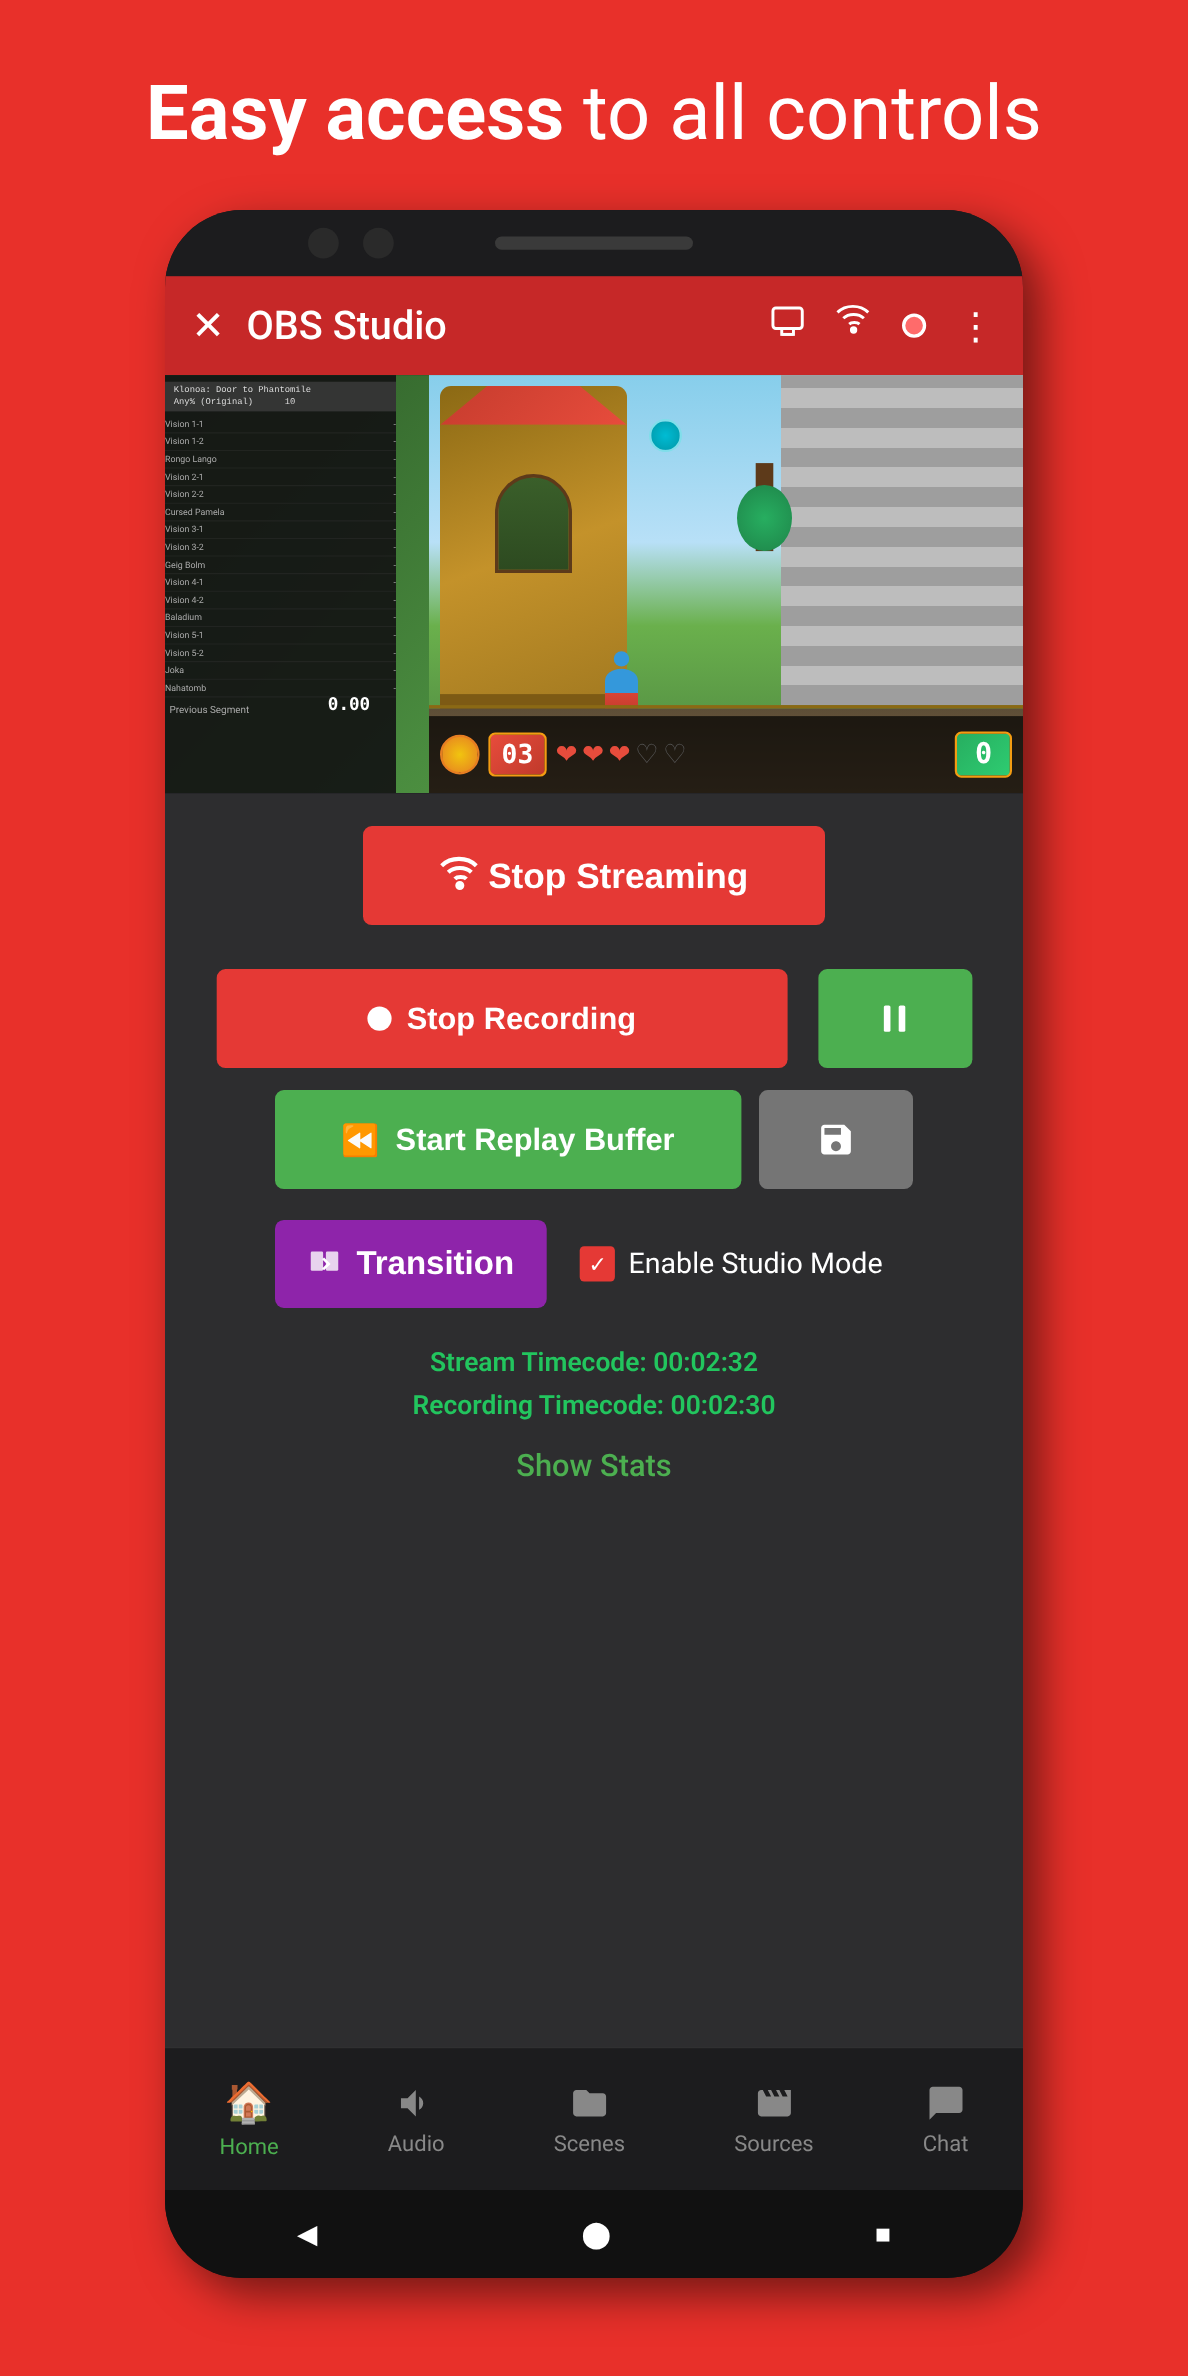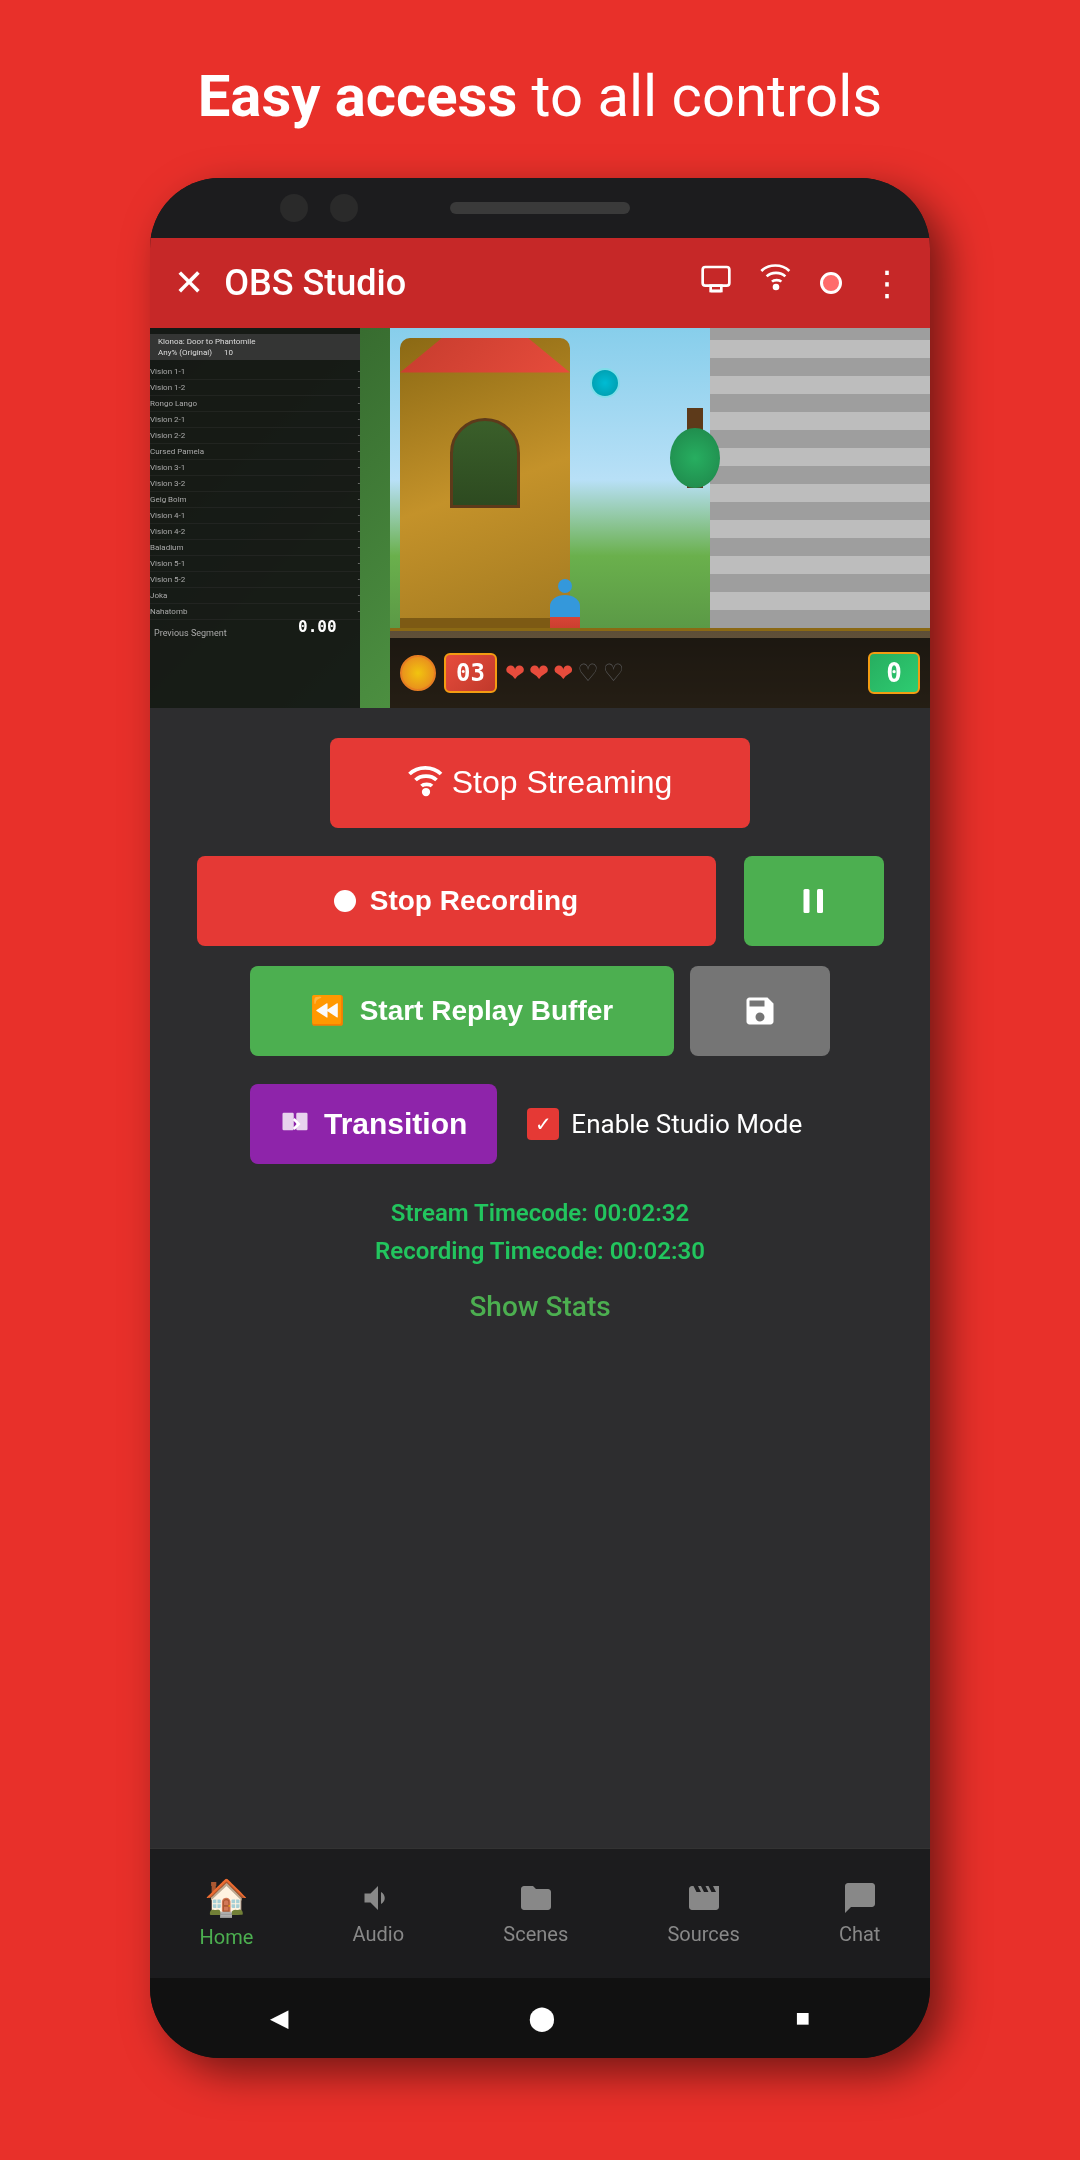--- a/index.html
+++ b/index.html
@@ -227,27 +227,27 @@
 
     
     .btn-stop-streaming {
       width: 420px;
       height: 90px;
       background: #e53935;
       border-radius: 8px;
       border: none;
       color: white;
       font-size: 32px;
-      font-weight: 400;
+      font-weight: 700;
       display: flex;
       align-items: center;
       justify-content: center;
       gap: 8px;
       cursor: pointer;
-      margin-bottom: 28px;
+      margin-bottom: 40px;
     }
 
     .btn-row {
       display: flex;
       gap: 28px;
       margin-bottom: 20px;
       width: 687px;
     }
 
     .btn-stop-recording {
@@ -432,21 +432,21 @@
       height: 22px;
       background: white;
       border-radius: 50%;
       display: inline-block;
     }
   </style>
 </head>
 <body>
 
 <div style="text-align:center; margin-top:60px; margin-bottom:45px; padding:0 60px;">
-  <span style="font-size:58px; color:white; font-weight:400; line-height:1.25;">
+  <span style="font-size:69px; color:white; font-weight:400; line-height:1.25;">
     <strong>Easy access</strong><span> to all controls</span>
   </span>
 </div>
 
 <div class="phone-frame">
 
   <div class="phone-top-bar">
     <div class="phone-camera-left"></div>
     <div class="phone-camera-right"></div>
     <div class="phone-speaker"></div>
@@ -473,21 +473,21 @@
       </span>
       <div class="app-bar-icon-dot"></div>
       <span class="app-bar-icon" style="font-size:34px; letter-spacing:2px;">⋮</span>
     </div>
   </div>
 
   <div class="preview-area">
     <div class="game-screen">
 
       <div class="playlist-panel">
-        <div class="playlist-header" style="font-size:8px; line-height:1.4; color:#ddd; margin-bottom:4px;">Klonoa: Door to Phantomile<br>Any% (Original) &nbsp;&nbsp;&nbsp;&nbsp; 10</div>
+        <div class="playlist-header" style="font-size:8px; line-height:1.4; color:#ddd; margin-bottom:4px;font-family:Liberation Mono, monospace;">Klonoa: Door to Phantomile<br>Any% (Original) &nbsp;&nbsp;&nbsp;&nbsp; 10</div>
         <div class="playlist-item">
             <span>Vision 1-1</span>
             <span>-</span>
           </div>
         <div class="playlist-item">
             <span>Vision 1-2</span>
             <span>-</span>
           </div>
         <div class="playlist-item">
             <span>Rongo Lango</span>

